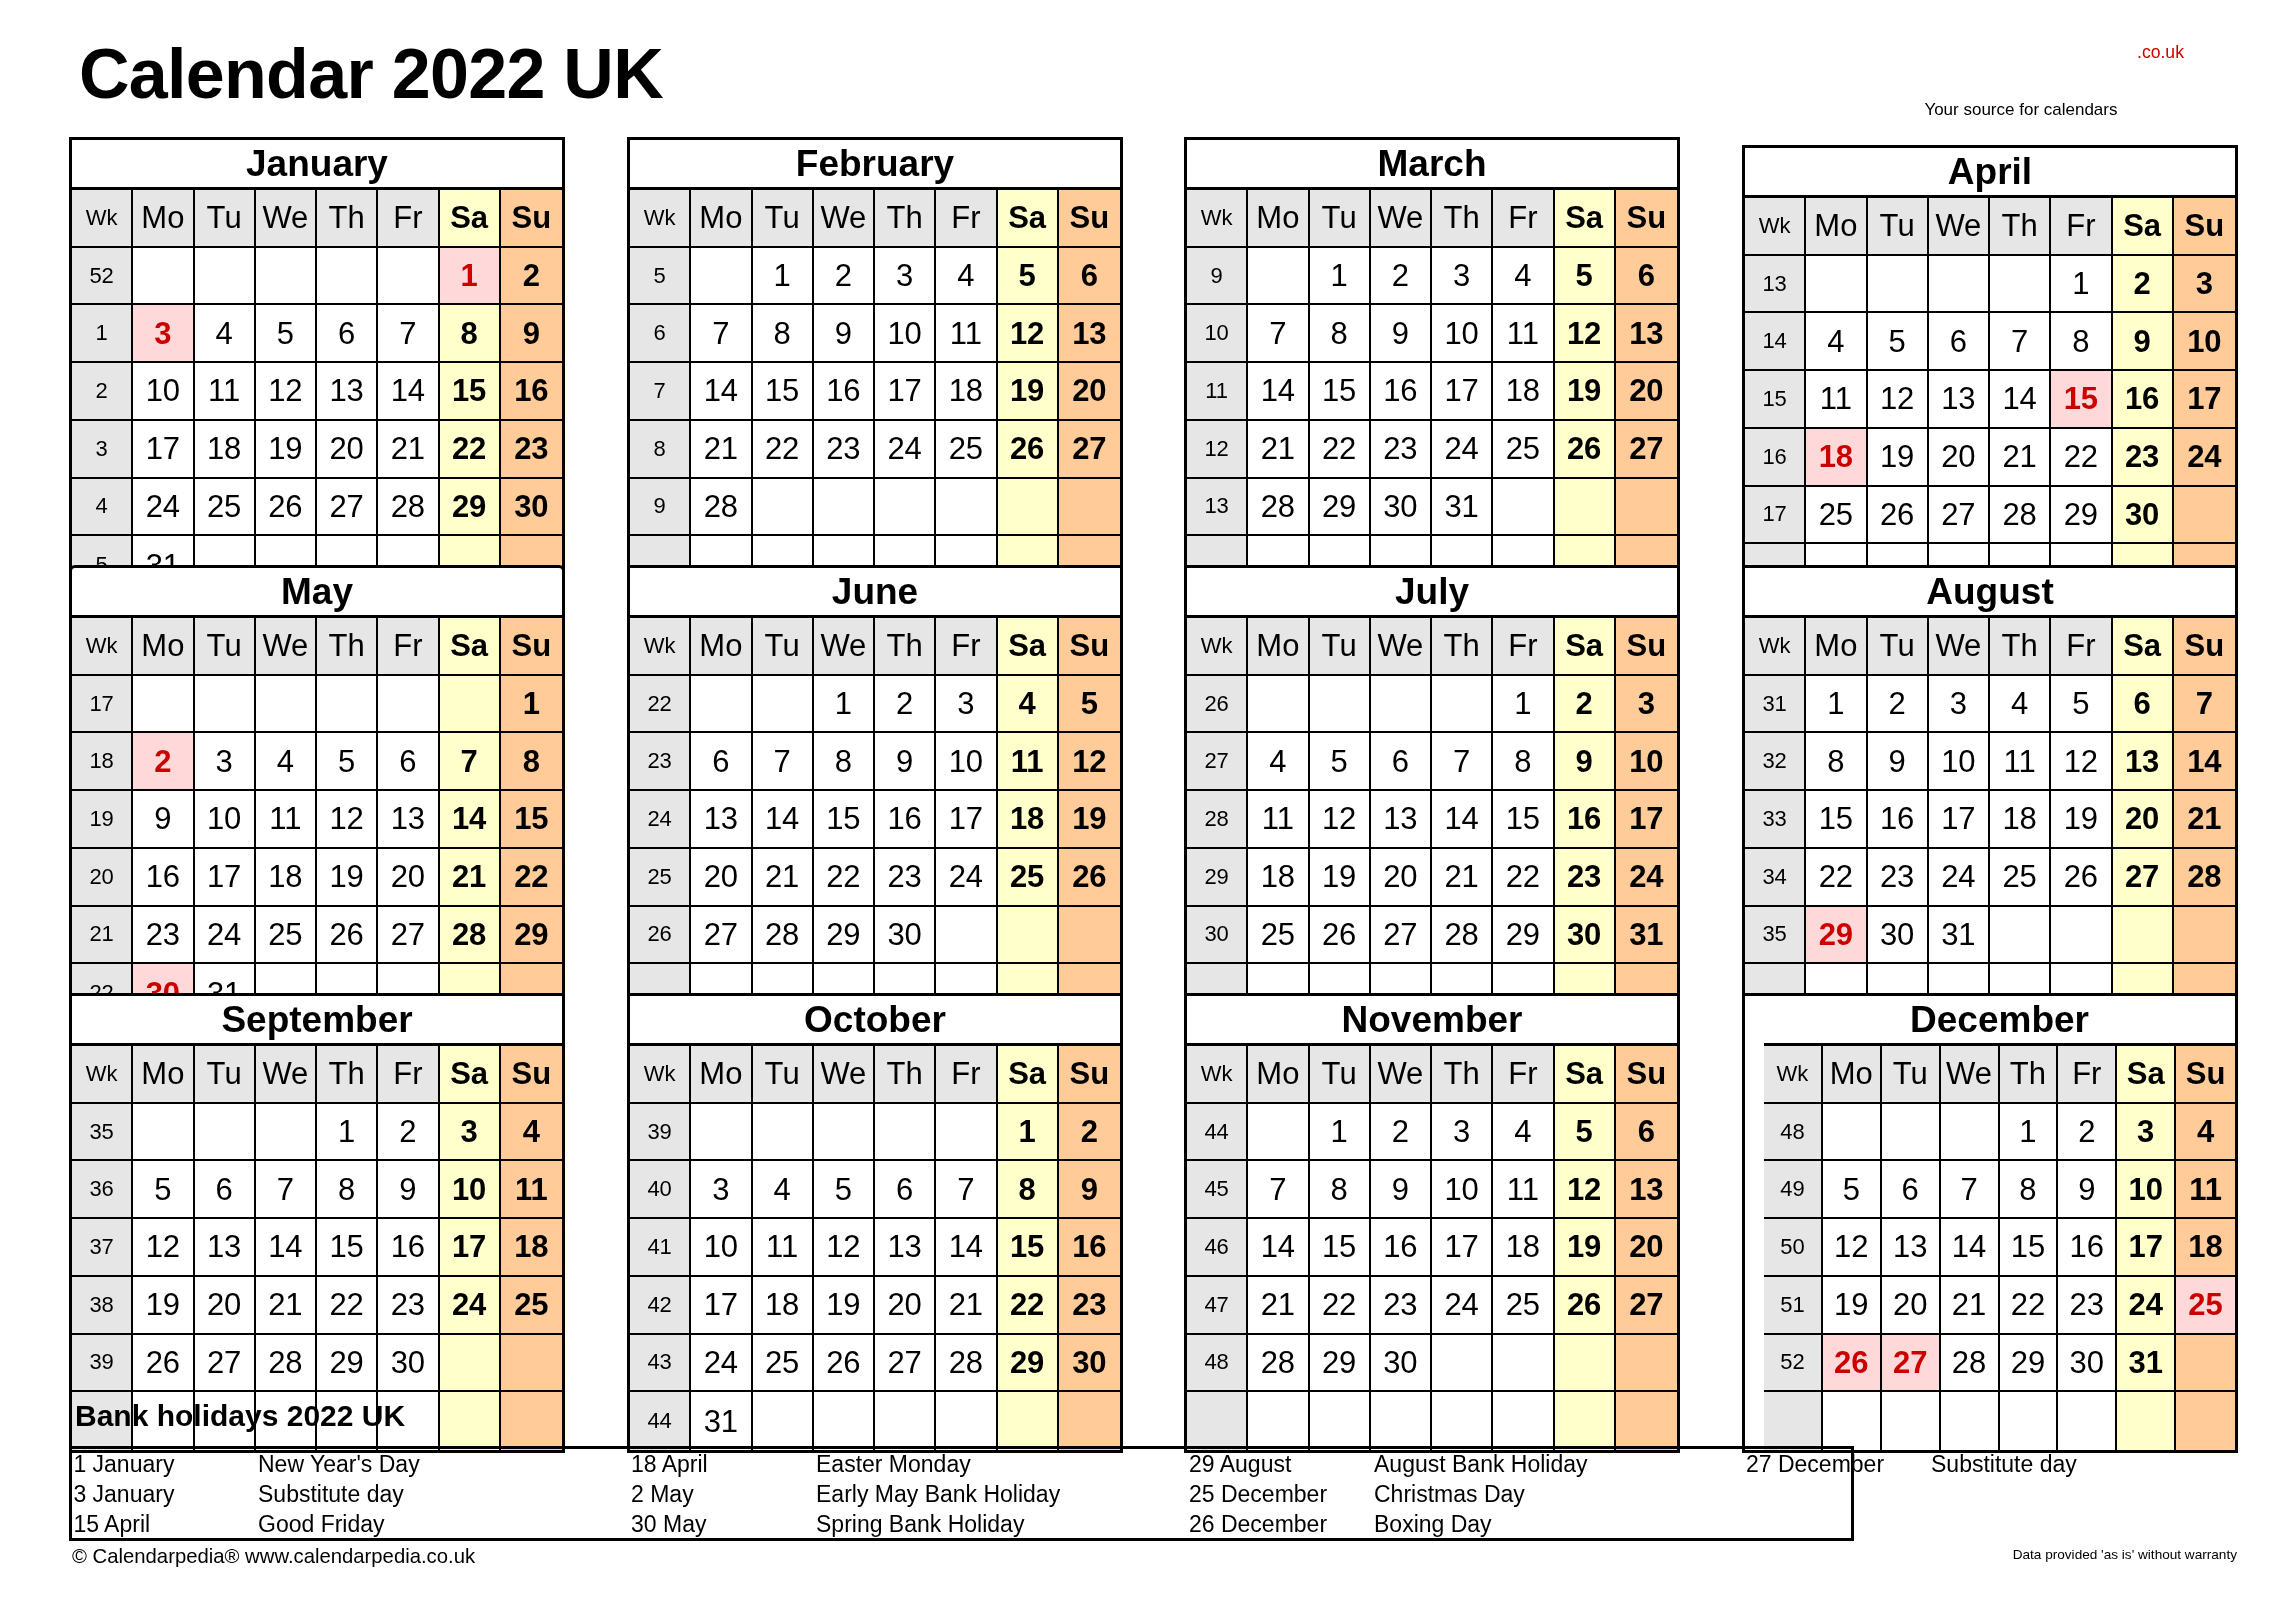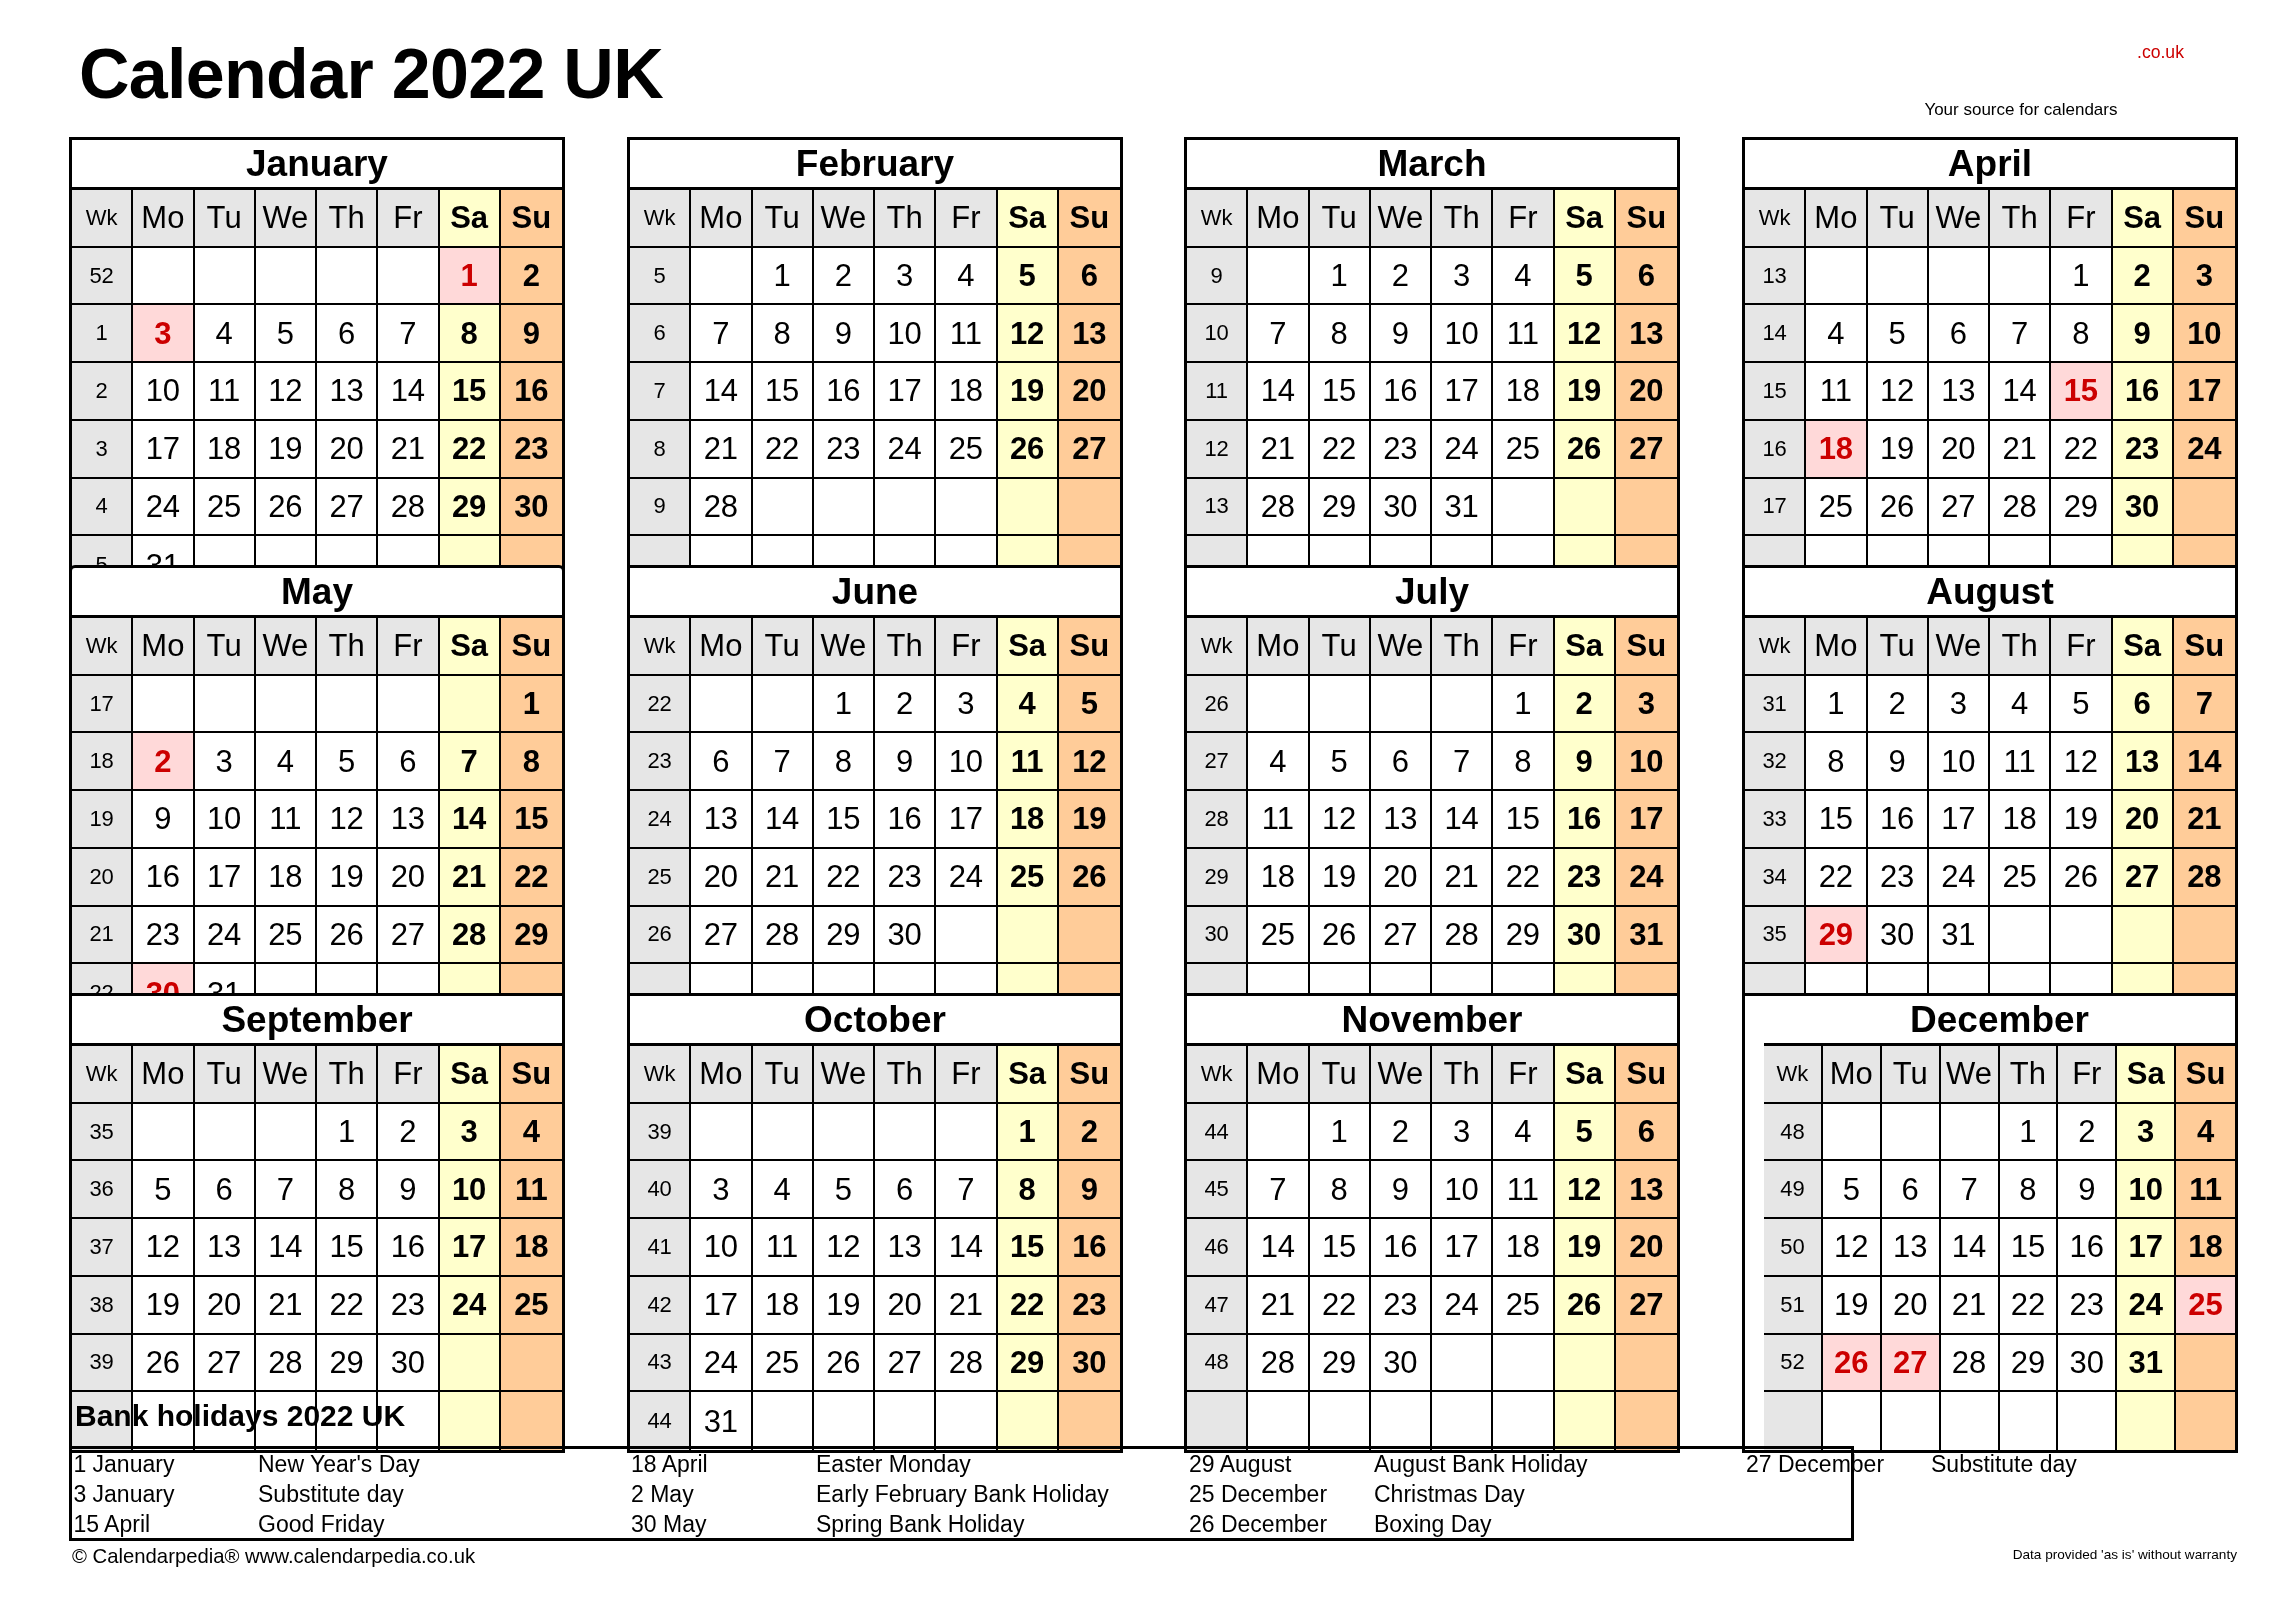--- a/index.html
+++ b/index.html
@@ -221,21 +221,21 @@
         <div class="cell wkn last-row"></div>
         <div class="cell last-row"></div>
         <div class="cell last-row"></div>
         <div class="cell last-row"></div>
         <div class="cell last-row"></div>
         <div class="cell last-row"></div>
         <div class="cell last-row sat"></div>
         <div class="cell last-row sun last-col"></div>
       </div>
     </div>
-    <div class="month" style="left: 1742px; top: 137px;">
+    <div class="month" style="left: 1742px; top: 145px;">
       <div class="month-title">April</div>
       <div class="grid">
         <div class="cell hdr wk">Wk</div>
         <div class="cell hdr">Mo</div>
         <div class="cell hdr">Tu</div>
         <div class="cell hdr">We</div>
         <div class="cell hdr">Th</div>
         <div class="cell hdr">Fr</div>
         <div class="cell hdr sat">Sa</div>
         <div class="cell hdr sun last-col">Su</div>
@@ -783,21 +783,21 @@
 <div class="bh-table" id="bh-table">
     <div class="bh-item" style="left: 1.4px; top: 4.1px;">1 January</div>
     <div class="bh-item" style="left: 186px; top: 4.1px;">New Year's Day</div>
     <div class="bh-item" style="left: 1.4px; top: 34px;">3 January</div>
     <div class="bh-item" style="left: 186px; top: 34px;">Substitute day</div>
     <div class="bh-item" style="left: 1.4px; top: 64px;">15 April</div>
     <div class="bh-item" style="left: 186px; top: 64px;">Good Friday</div>
     <div class="bh-item" style="left: 559px; top: 4.1px;">18 April</div>
     <div class="bh-item" style="left: 744px; top: 4.1px;">Easter Monday</div>
     <div class="bh-item" style="left: 559px; top: 34px;">2 May</div>
-    <div class="bh-item" style="left: 744px; top: 34px;">Early February Bank Holiday</div>
+    <div class="bh-item" style="left: 744px; top: 34px;">Early May Bank Holiday</div>
     <div class="bh-item" style="left: 559px; top: 64px;">30 May</div>
     <div class="bh-item" style="left: 744px; top: 64px;">Spring Bank Holiday</div>
     <div class="bh-item" style="left: 1117px; top: 4.1px;">29 August</div>
     <div class="bh-item" style="left: 1302px; top: 4.1px;">August Bank Holiday</div>
     <div class="bh-item" style="left: 1117px; top: 34px;">25 December</div>
     <div class="bh-item" style="left: 1302px; top: 34px;">Christmas Day</div>
     <div class="bh-item" style="left: 1117px; top: 64px;">26 December</div>
     <div class="bh-item" style="left: 1302px; top: 64px;">Boxing Day</div>
     <div class="bh-item" style="left: 1674px; top: 4.1px;">27 December</div>
     <div class="bh-item" style="left: 1859px; top: 4.1px;">Substitute day</div>

